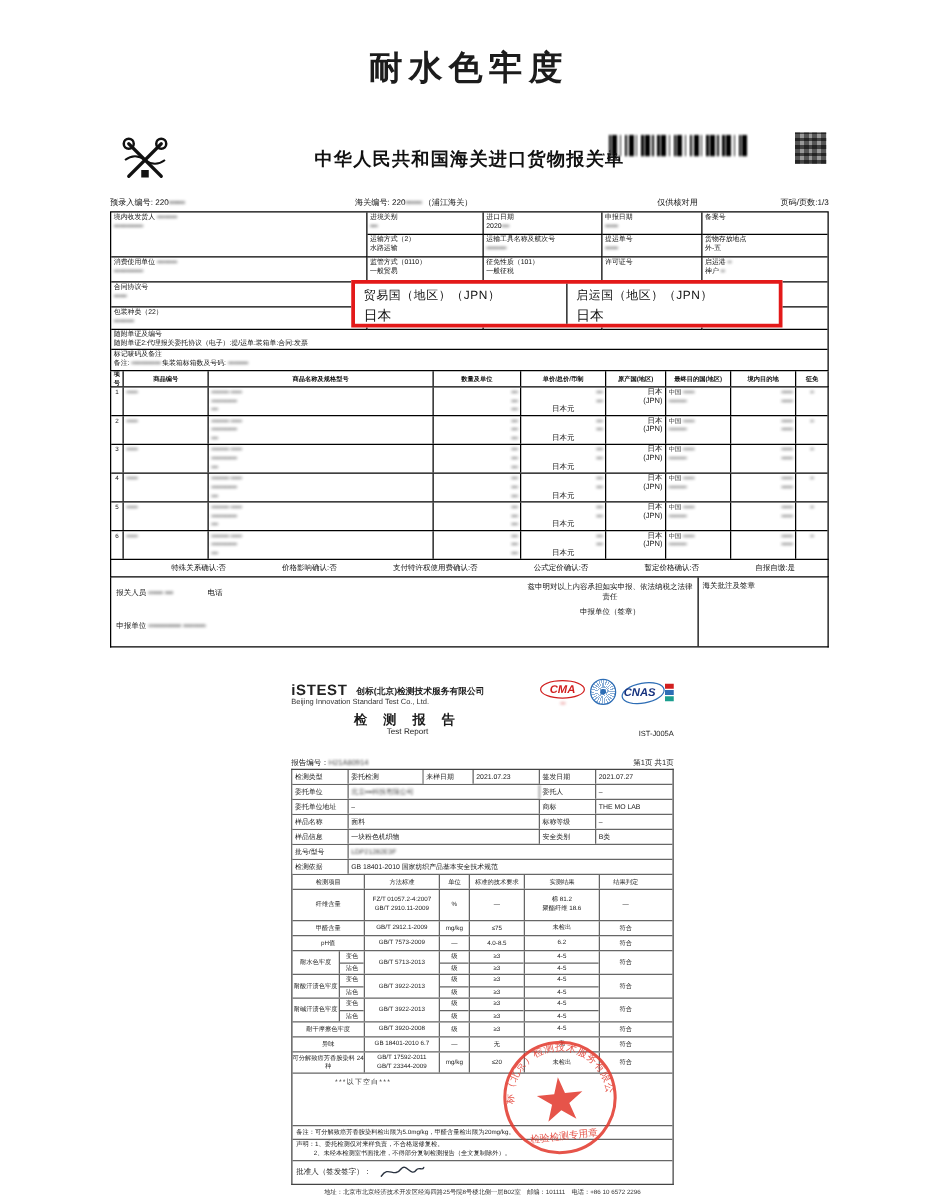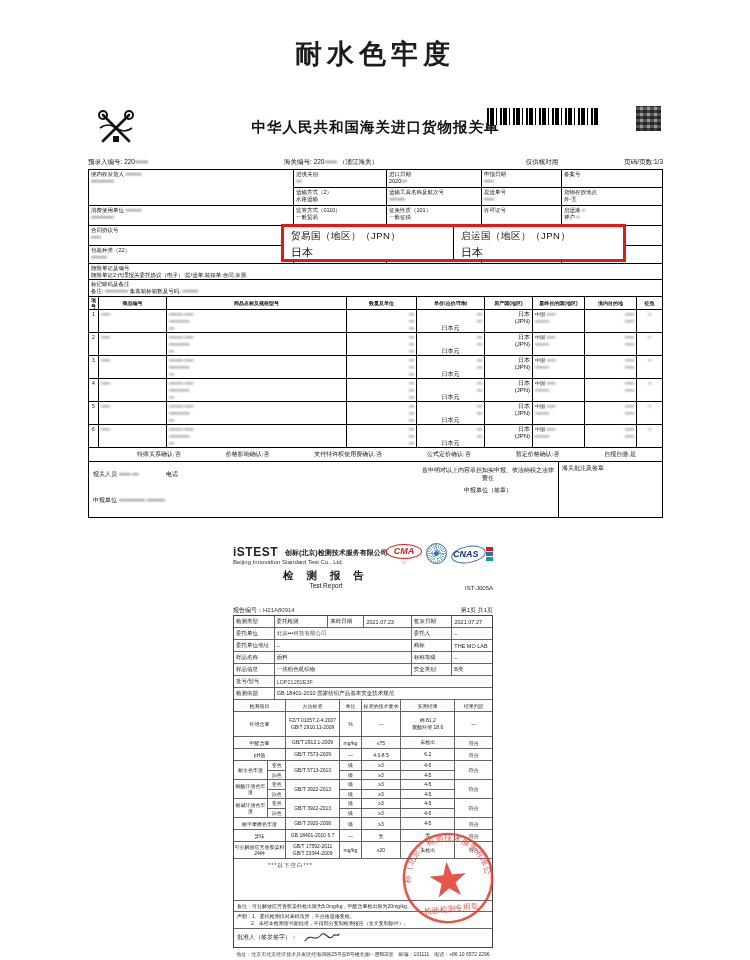--- a/index.html
+++ b/index.html
@@ -53,21 +53,21 @@
          overflow:hidden;font-size:5px;line-height:6.5px;}
   .icell.last{border-right:none;}
   #cconfirm{display:flex;justify-content:space-between;align-items:center;border:1px solid #000;
          border-top:none;height:13px;padding:0 26px 0 48px;font-size:6px;white-space:nowrap;}
   #cbottom{display:flex;border:1px solid #000;border-top:none;height:55px;}
   #cb-left{position:relative;width:470px;border-right:1px solid #000;box-sizing:border-box;font-size:6px;}
   #cb-right{flex:1;padding:2px 3px;font-size:6px;}
   #cb-statement{position:absolute;right:4px;top:4px;width:132px;text-align:center;font-size:6px;line-height:8px;}
 
   
-  #report{position:absolute;left:233px;top:543px;width:260px;color:#1b1b1b;}
+  #report{position:absolute;left:233px;top:543px;width:306px;color:#1b1b1b;}
   #rhead{position:relative;height:62px;}
   #rlogo{position:absolute;left:0;top:2px;font-size:12px;font-weight:bold;letter-spacing:.5px;color:#222;}
   #rcompany-cn{position:absolute;left:52px;top:5px;font-size:7px;font-weight:bold;}
   #rcompany-en{position:absolute;left:0;top:16px;font-size:6px;color:#333;}
   #rtitle{position:absolute;left:28px;top:26px;width:130px;text-align:center;font-size:10.5px;
           font-weight:bold;letter-spacing:5px;}
   #rtitle-en{position:absolute;left:28px;top:39px;width:130px;text-align:center;font-size:6.5px;}
   #rformno{position:absolute;right:0;top:42px;font-size:6px;}
   #rlogos{position:absolute;right:0;top:0;display:flex;gap:4px;align-items:center;}
   .logo-cma{position:relative;width:36px;height:20px;}

